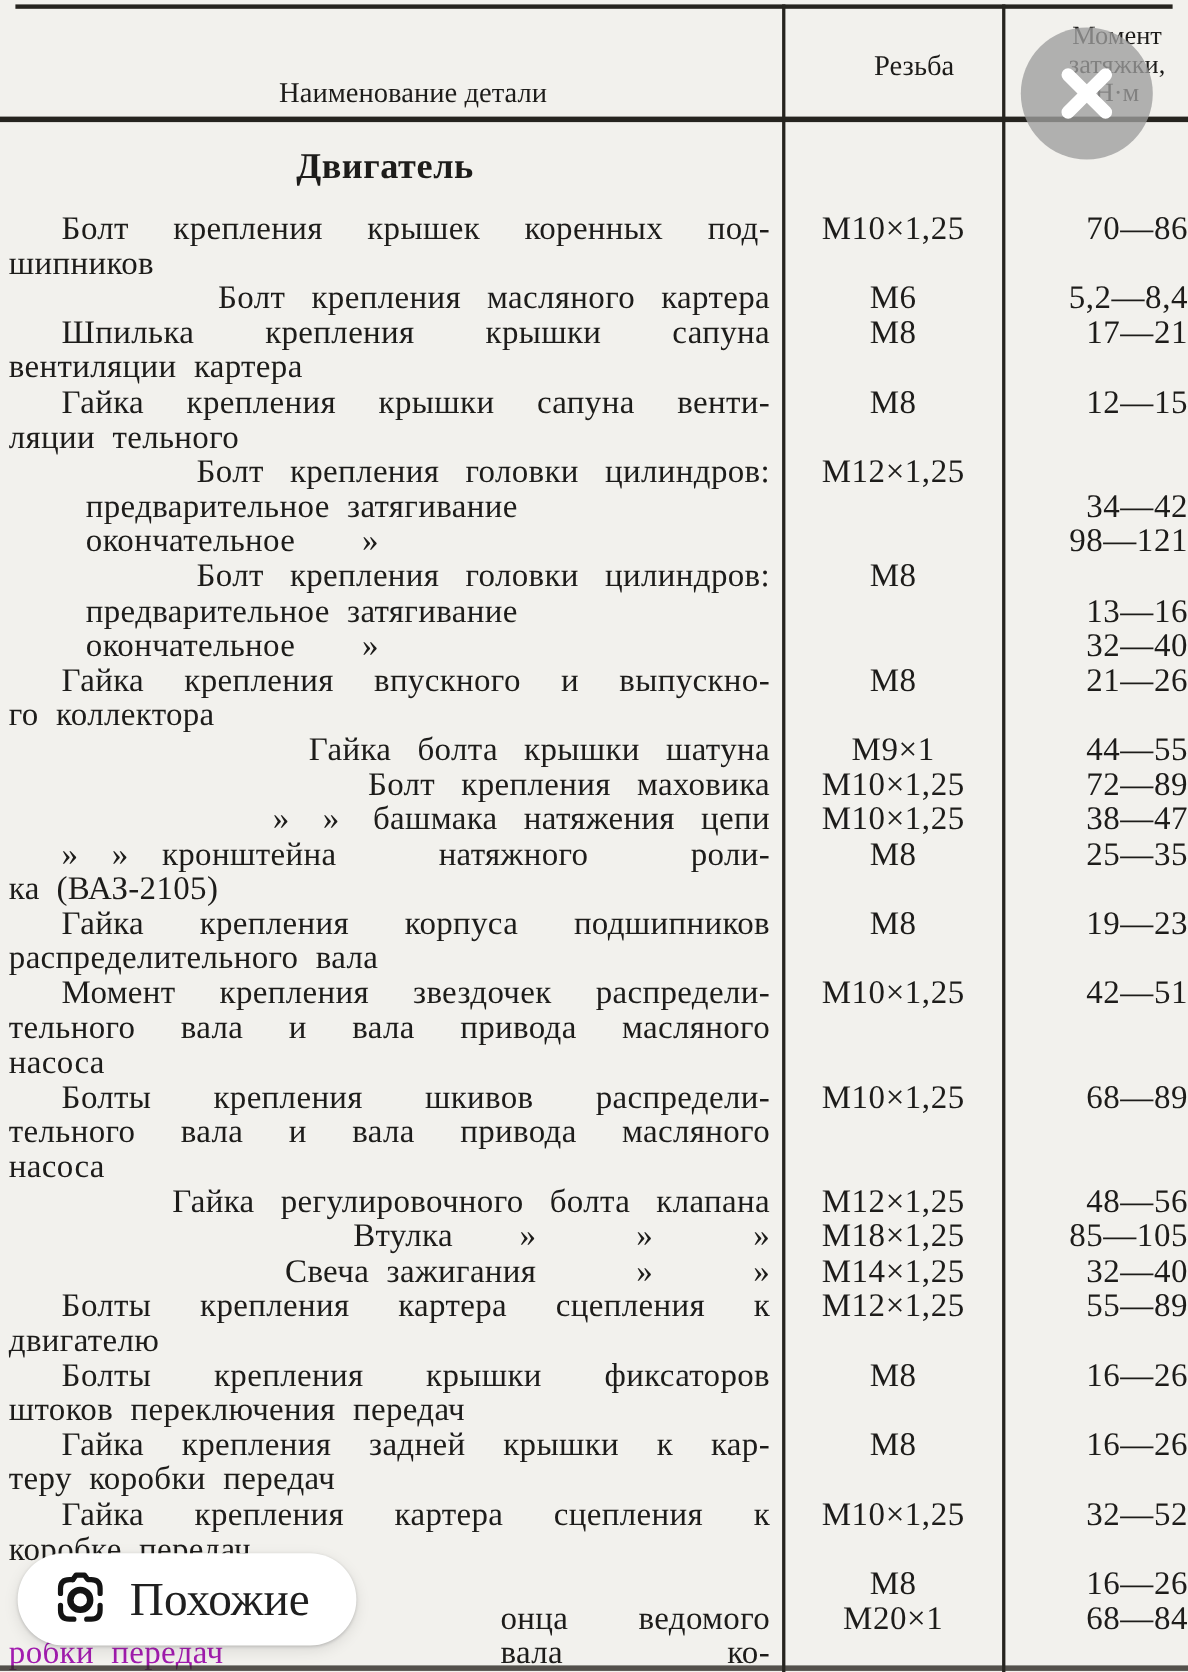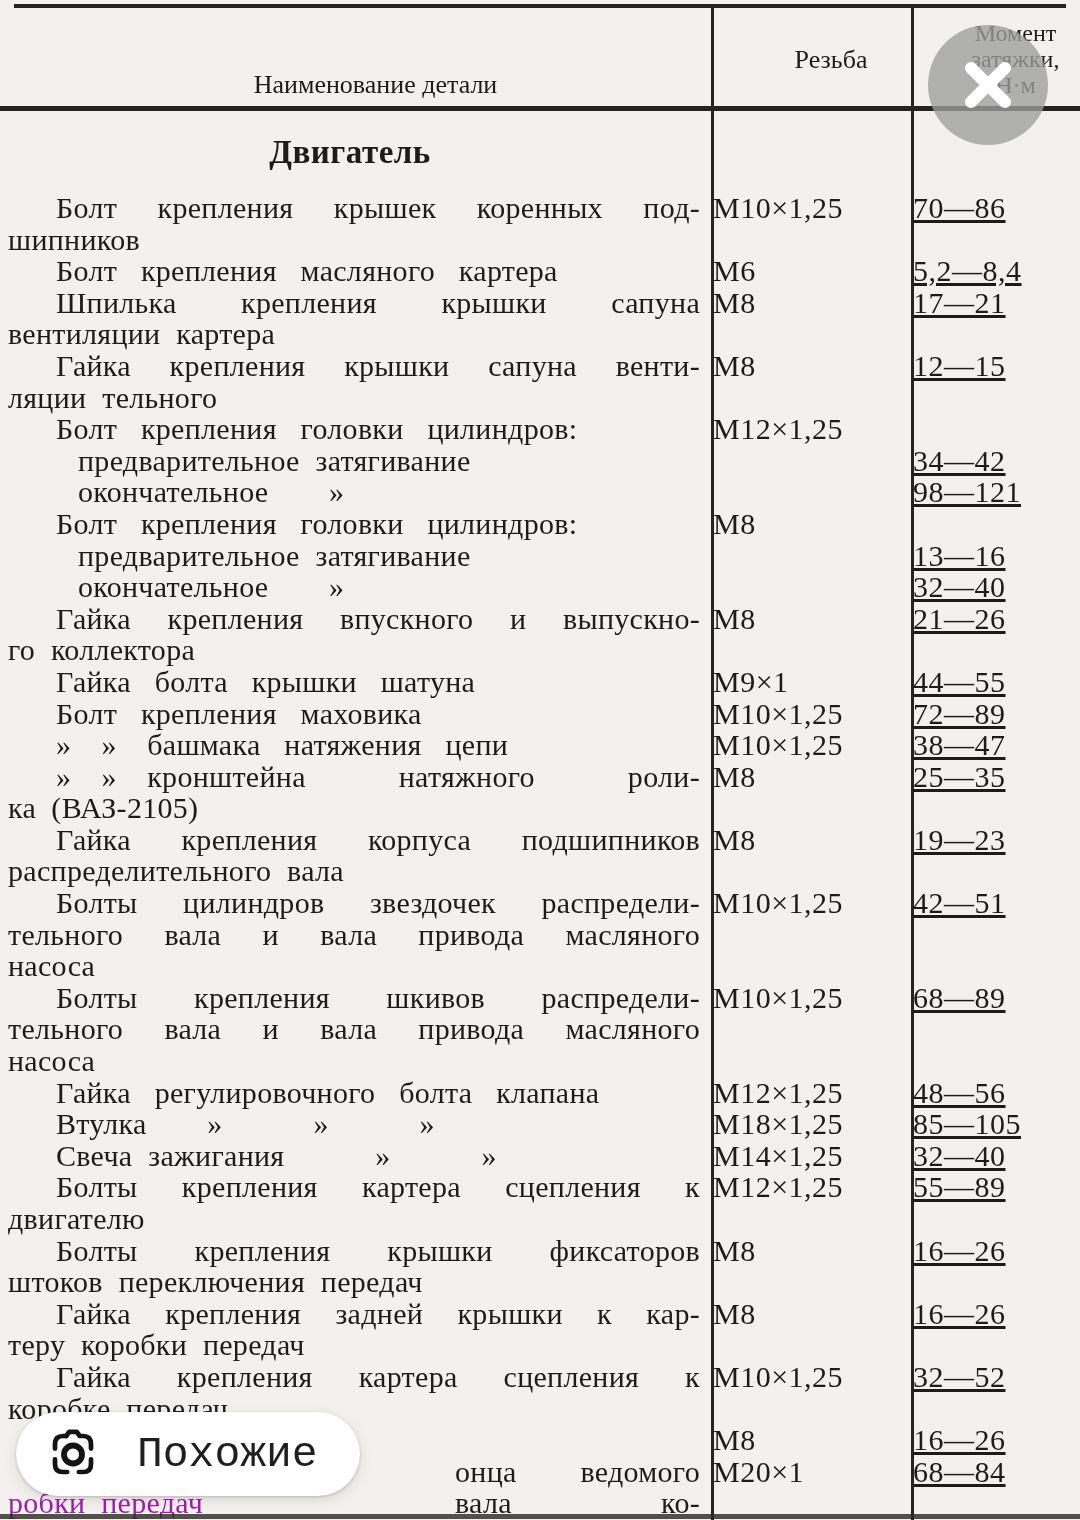--- a/index.html
+++ b/index.html
@@ -29,47 +29,47 @@
   .section-title {
     position: absolute; top: 112px; left: 0; width: 700px; height: 80px;
     display: flex; align-items: center; justify-content: center;
     font-weight: 700; font-size: 33px; letter-spacing: .5px;
   }
 
   
   #lines { position: absolute; top: 192px; left: 0; width: 1080px; }
   .line { position: relative; height: 31.6px; font-size: 30px; line-height: 31.6px; }
   .name { display: block; padding-right: 380px; word-spacing: 8px; letter-spacing: .3px; white-space: normal; overflow: visible; }
-  .name.para { padding-left: 56px; }
+  .name.para { padding-left: 56px; text-align: right; }
   .name.cont { padding-left: 8px;  }
   .name.sub  { padding-left: 78px; }
   .name.occl { padding-left: 455px; }
   .name.j    { text-align: justify; text-align-last: justify; }
   .name.wide { word-spacing: 16px; }
   .name.faded { color: #a21caf; }
-  .thread { position: absolute; top: 0; left: 713px; width: 198px; text-align: left; letter-spacing: .5px; }
-  .torque { position: absolute; top: 0; left: 913px; width: 167px; text-align: left; letter-spacing: .5px; text-decoration: underline; }
+  .thread { position: absolute; top: 0; left: 713px; width: 198px; text-align: center; letter-spacing: .5px; }
+  .torque { position: absolute; top: 0; left: 913px; width: 167px; text-align: right; letter-spacing: .5px; }
 
   
   .close-btn {
     position: absolute; left: 928px; top: 25px; width: 120px; height: 120px;
     border-radius: 50%;
     background: rgba(158,158,158,.78);
     display: flex; align-items: center; justify-content: center;
     cursor: pointer;
   }
 
   
   .similar-btn {
     position: absolute; left: 16px; top: 1412px; height: 84px;
     border-radius: 42px; background: #ffffff;
-    display: flex; align-items: center; gap: 37px;
+    display: flex; align-items: center; gap: 18px;
     padding: 0 42px 0 30px;
     box-shadow: 0 1px 3px rgba(0,0,0,.18), 0 4px 14px rgba(0,0,0,.10);
-    font-family: Liberation Mono, monospace;
+    font-family: Liberation Serif, serif;
     font-size: 43px; color: #1f1f1f;
     cursor: pointer;
   }
 </style>
 </head>
 <body>
 
 <div class="screen">
 
   <div class="hline top"></div>
@@ -192,21 +192,21 @@
         <span class="name para j">Гайка крепления корпуса подшипников</span>
         <span class="thread">М8</span>
         <span class="torque">19—23</span>
       </div>
       <div class="line">
         <span class="name cont">распределительного вала</span>
         <span class="thread"></span>
         <span class="torque"></span>
       </div>
       <div class="line">
-        <span class="name para j">Болты цилиндров звездочек распредели-</span>
+        <span class="name para j">Момент крепления звездочек распредели-</span>
         <span class="thread">М10×1,25</span>
         <span class="torque">42—51</span>
       </div>
       <div class="line">
         <span class="name cont j">тельного вала и вала привода масляного</span>
         <span class="thread"></span>
         <span class="torque"></span>
       </div>
       <div class="line">
         <span class="name cont">насоса</span>

